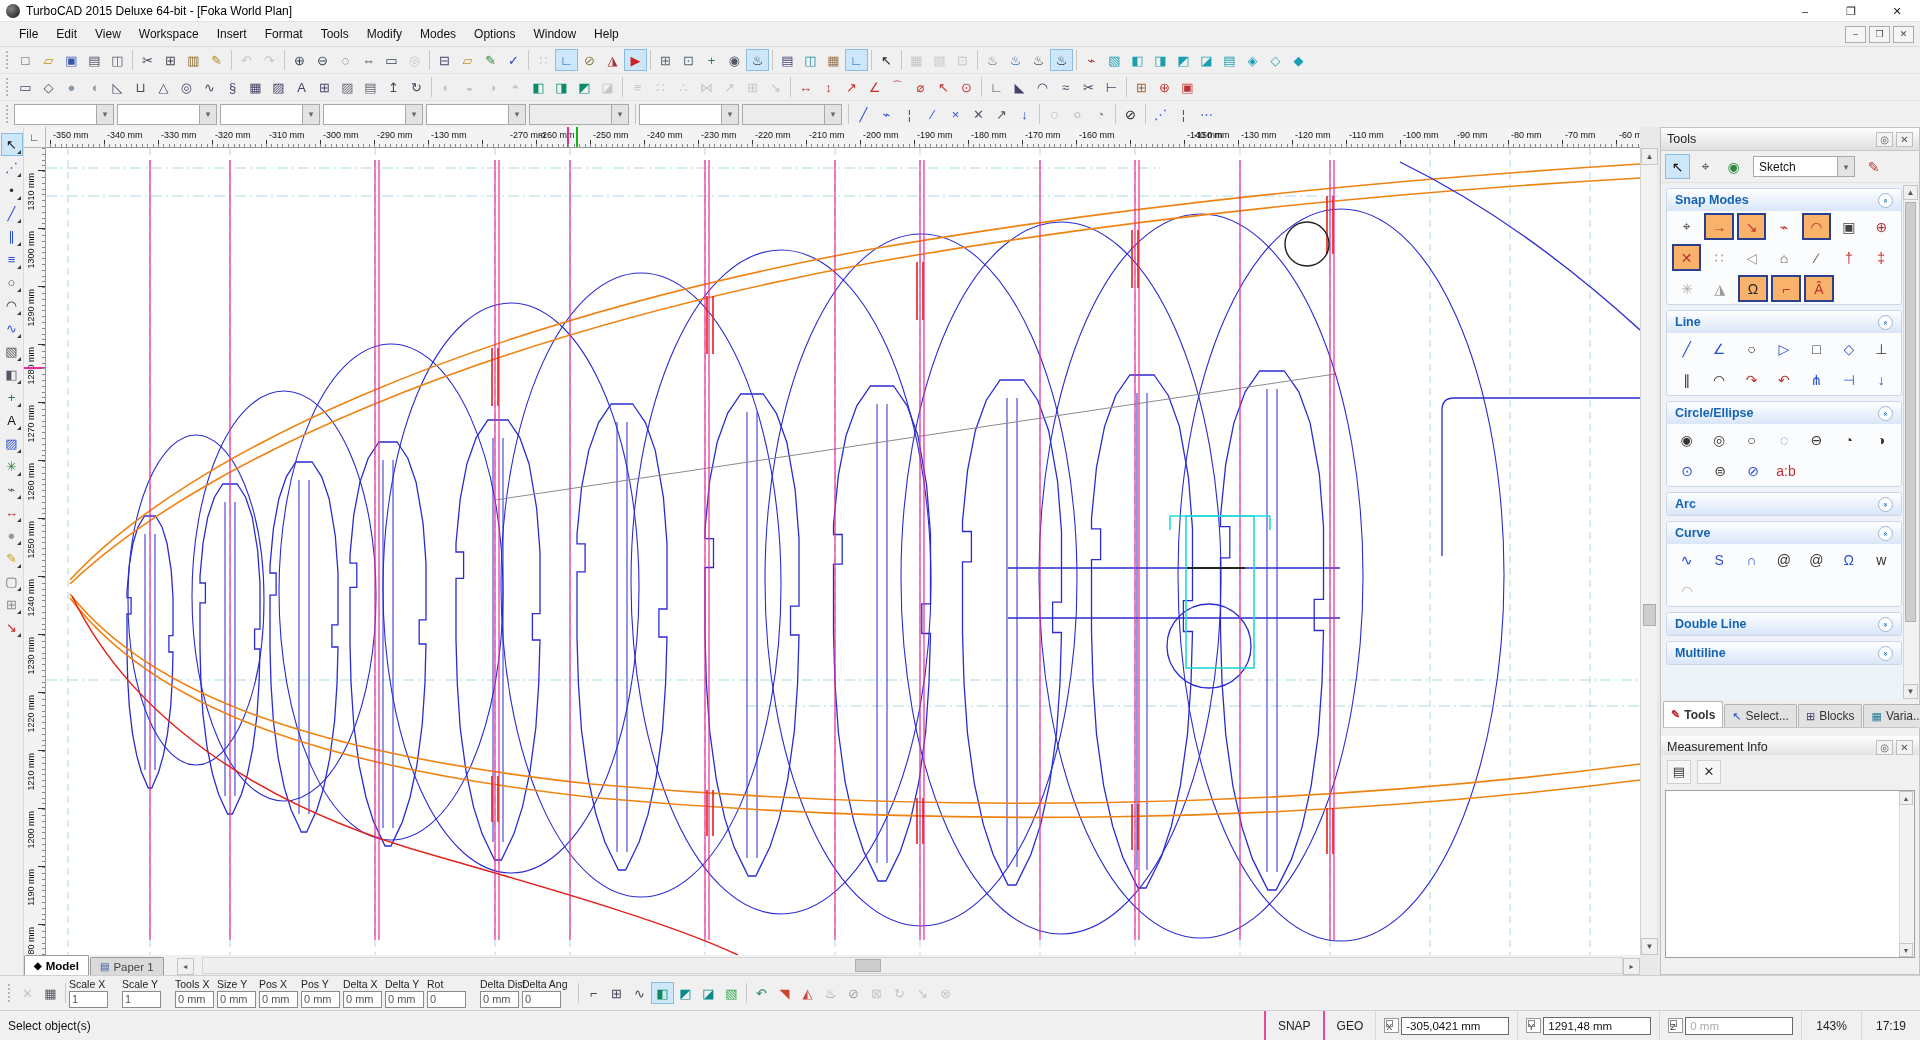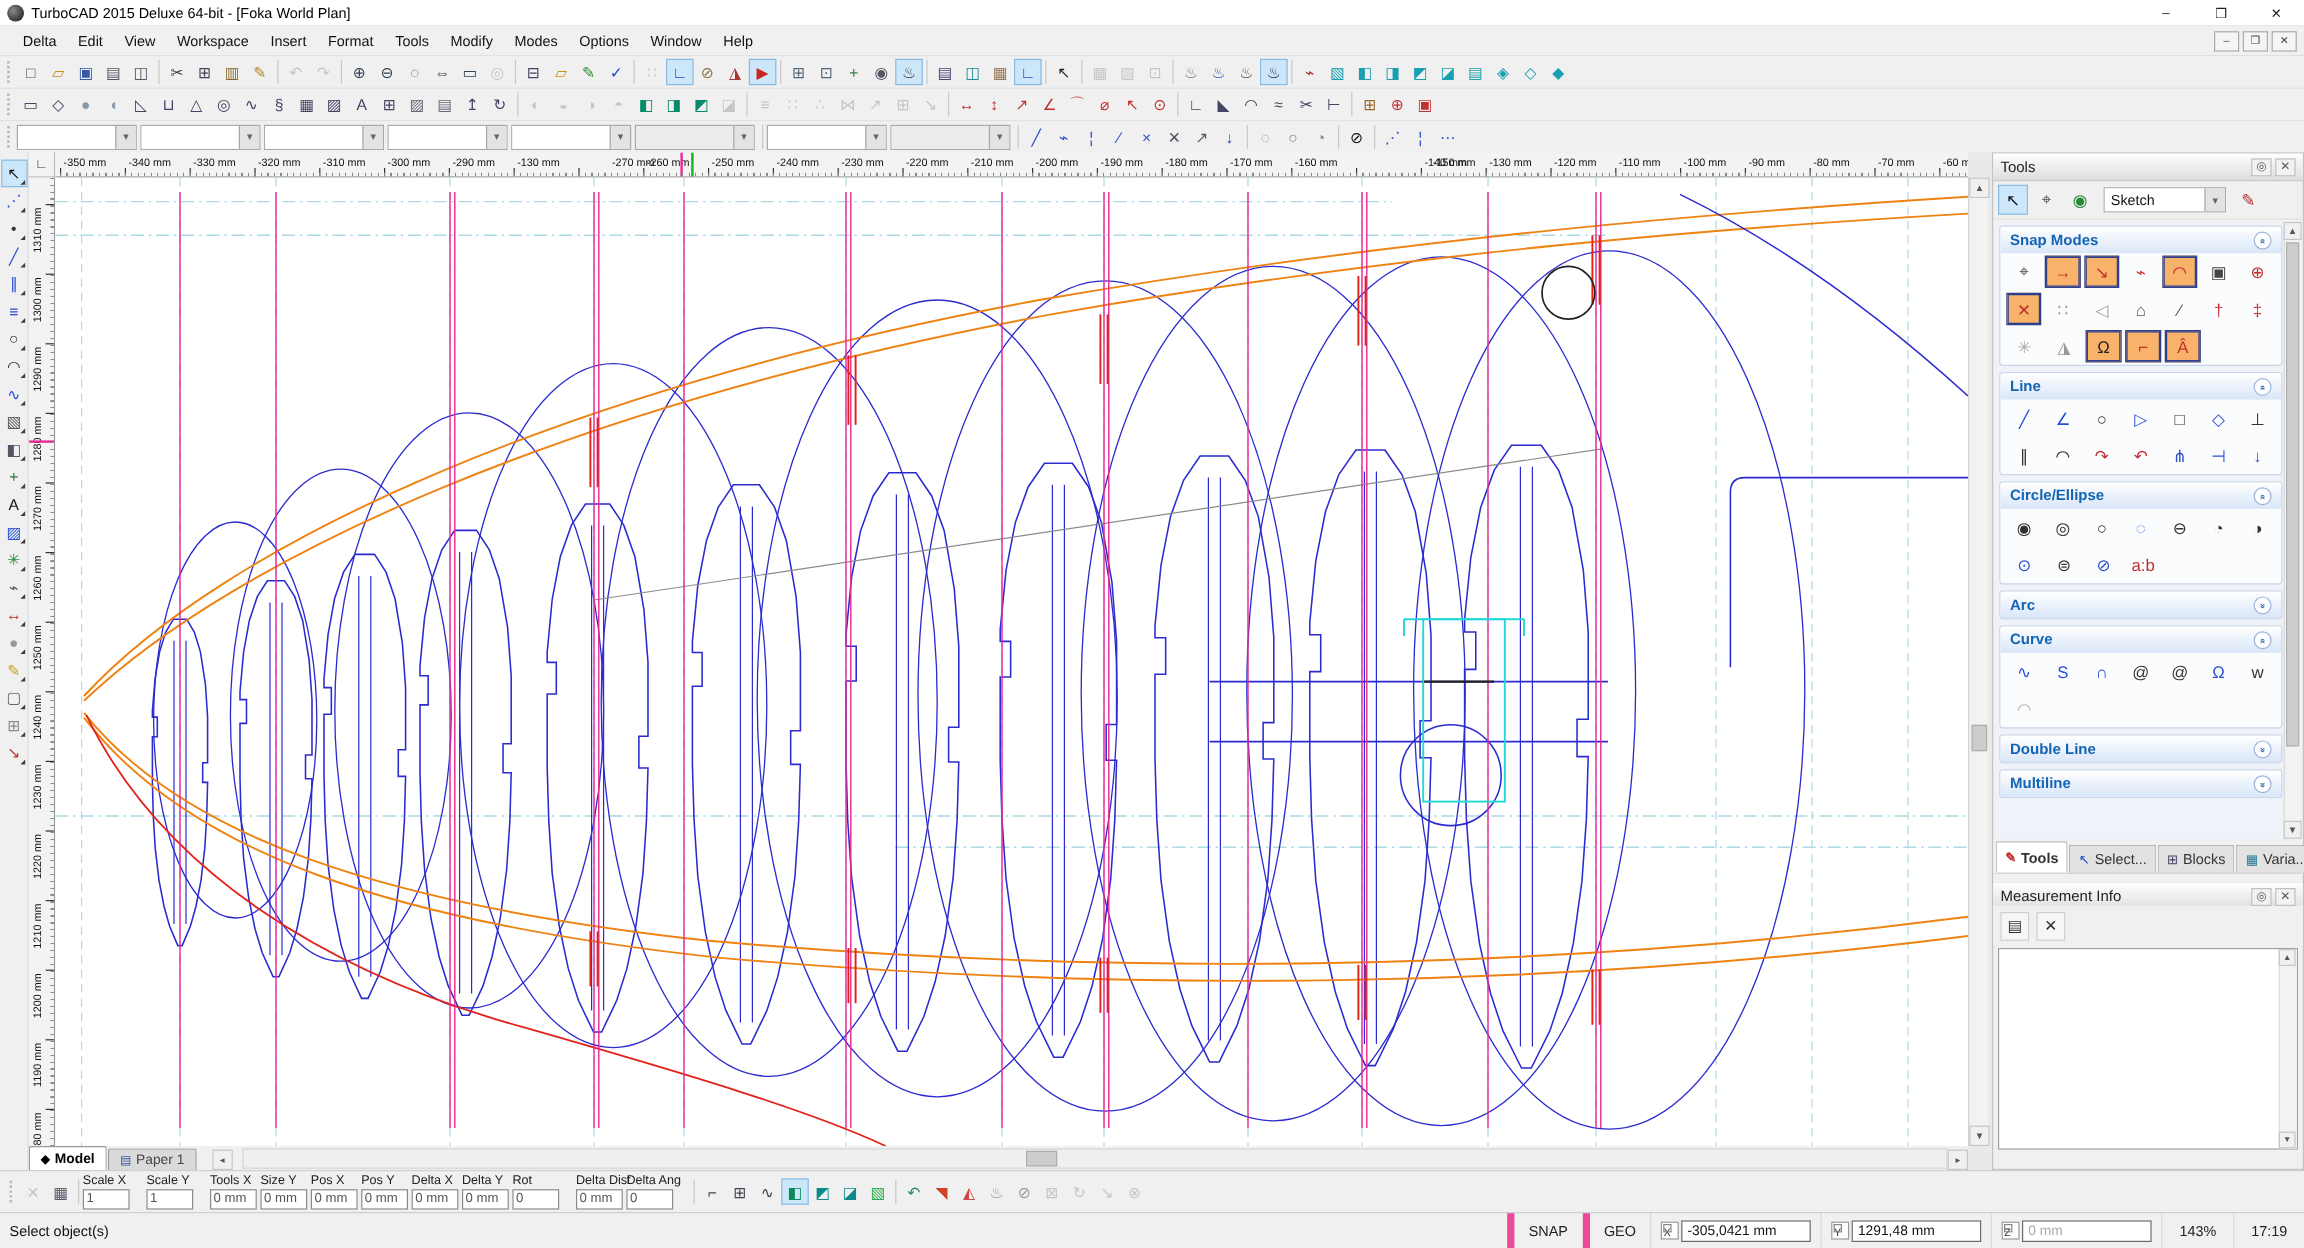--- a/index.html
+++ b/index.html
@@ -124,21 +124,21 @@
 .fspin{position:absolute;right:-11px;top:0;width:11px;height:17px;border:1px solid #8a8a8a;border-left:none;
   background:#e8e8e8;display:flex;flex-direction:column;align-items:center;justify-content:center;
   font-size:5px;color:#444;line-height:4px}
 .fld.spin{width:52px}
 
 
 #statusbar{position:absolute;left:0;top:1010px;width:1920px;height:30px;background:#f0f0f0;
   border-top:1px solid #cfcfcf;display:flex;align-items:center;font-size:12px}
 .stmsg{padding-left:8px;color:#111}
 .stright{margin-left:auto;display:flex;align-items:center;height:100%}
-.stflag{padding:0 12px;border-left:6px solid #ec4899;height:100%;display:flex;align-items:center;color:#222}
+.stflag{padding:0 12px;border-left:2px solid #ec4899;height:100%;display:flex;align-items:center;color:#222}
 .coord{display:flex;align-items:center;gap:2px;padding:0 8px;border-left:1px solid #dadada;height:100%}
 .cbadge{width:15px;height:15px;border:1px solid #9a9a9a;background:#fdfdfd;font-size:9px;color:#333;
   display:flex;align-items:flex-end;justify-content:flex-start;padding-left:1px;position:relative}
 .cbadge::before{content:"";position:absolute;left:1px;top:1px;width:5px;height:5px;border:1px solid #888}
 .cfieldv{min-width:108px;height:18px;border:1px solid #6a6a6a;background:#fff;font-size:11.5px;
   color:#111;display:flex;align-items:center;padding:0 4px}
 .cfieldv.gray{color:#aaa}
 .stzoom,.sttime{padding:0 14px;border-left:1px solid #dadada;height:100%;display:flex;align-items:center;color:#222}
 </style>
 </head>
@@ -150,21 +150,21 @@
     <div class="tclogo"></div>
     <span class="ttext">TurboCAD 2015 Deluxe 64-bit - [Foka World Plan]</span>
     <div class="wbtns">
       <div class="wbtn">–</div>
       <div class="wbtn">❒</div>
       <div class="wbtn">✕</div>
     </div>
   </div>
 
   <div class="menubar" id="menubar">
-      <span class="mi">Delta</span>
+      <span class="mi">File</span>
       <span class="mi">Edit</span>
       <span class="mi">View</span>
       <span class="mi">Workspace</span>
       <span class="mi">Insert</span>
       <span class="mi">Format</span>
       <span class="mi">Tools</span>
       <span class="mi">Modify</span>
       <span class="mi">Modes</span>
       <span class="mi">Options</span>
       <span class="mi">Window</span>

